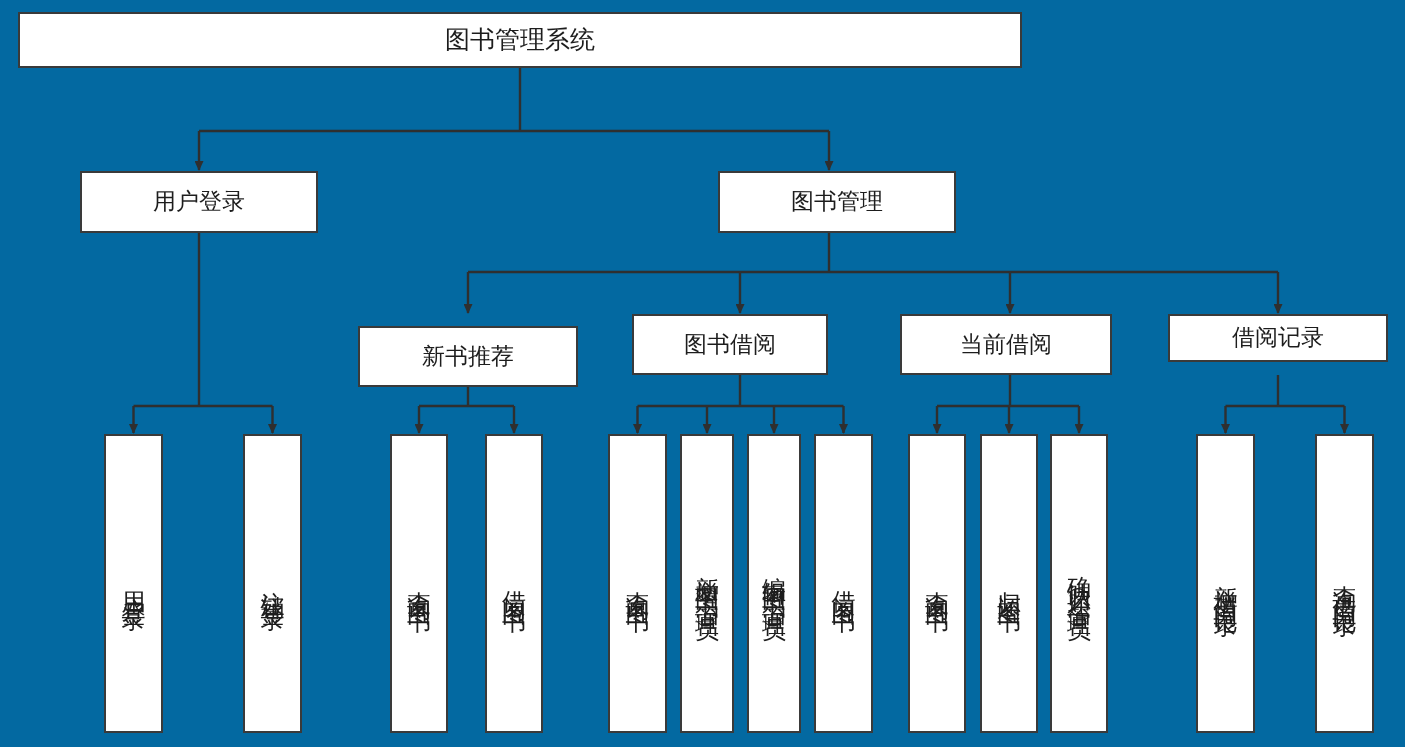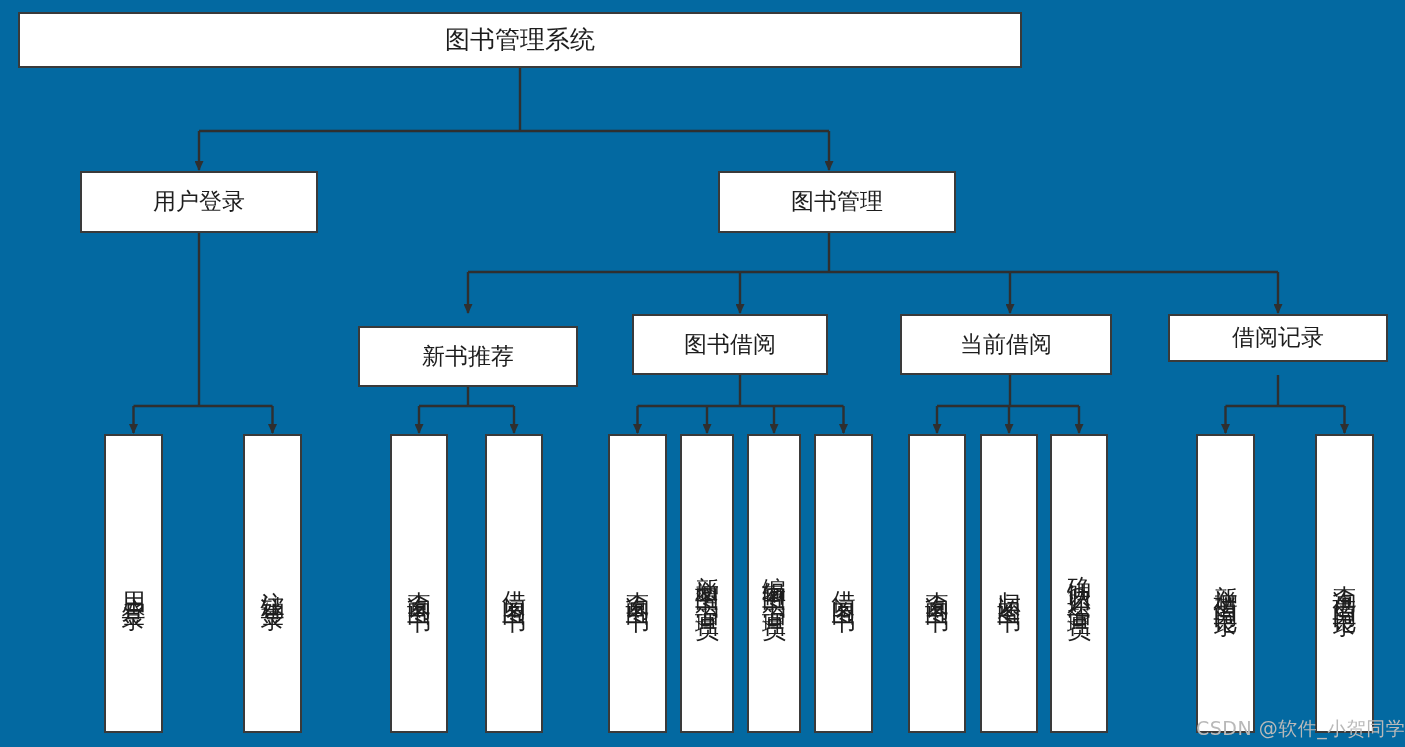--- a/index.html
+++ b/index.html
@@ -179,14 +179,13 @@
       <div class="node level-3" style="left: 1050px; top: 434px; width: 58px; height: 299px;">
         <span class="node-label">确认归还（管理员）</span>
       </div>
       <div class="node level-3" style="left: 1196px; top: 434px; width: 59px; height: 299px;">
         <span class="node-label">新增借阅记录</span>
       </div>
       <div class="node level-3" style="left: 1315px; top: 434px; width: 59px; height: 299px;">
         <span class="node-label">查询借阅记录</span>
       </div>
     </div>
-  <div class="watermark" style="left: 1196px; top: 716px;">CSDN @软件_小贺同学</div>
 </div>
 
 </body></html>

